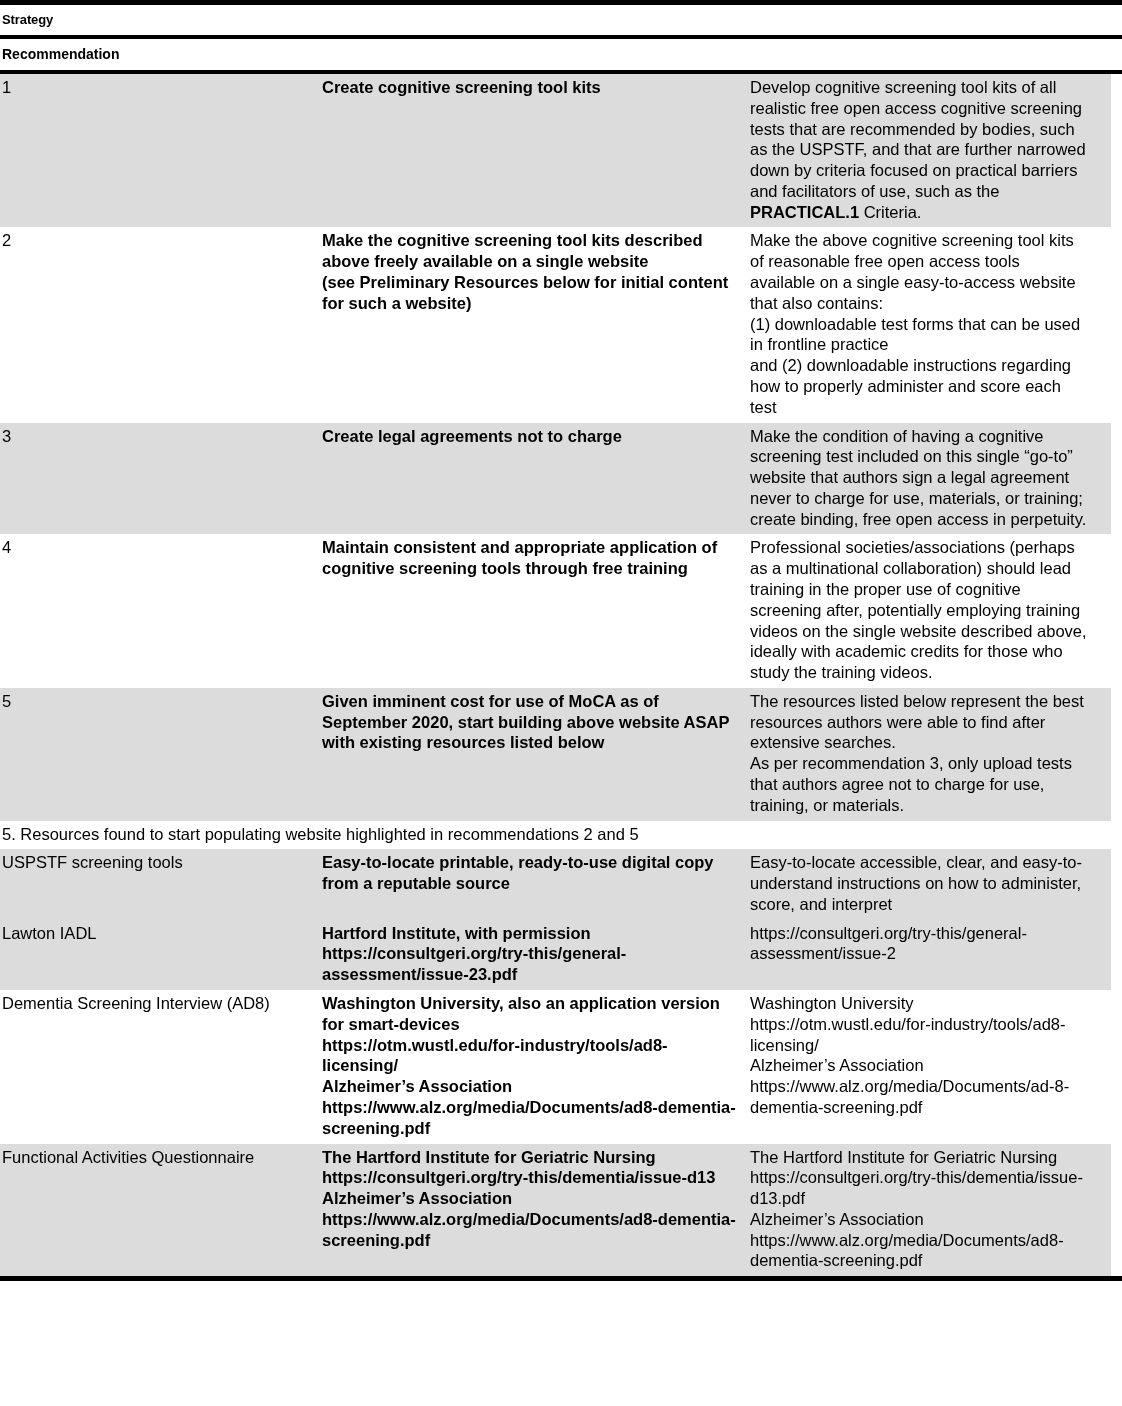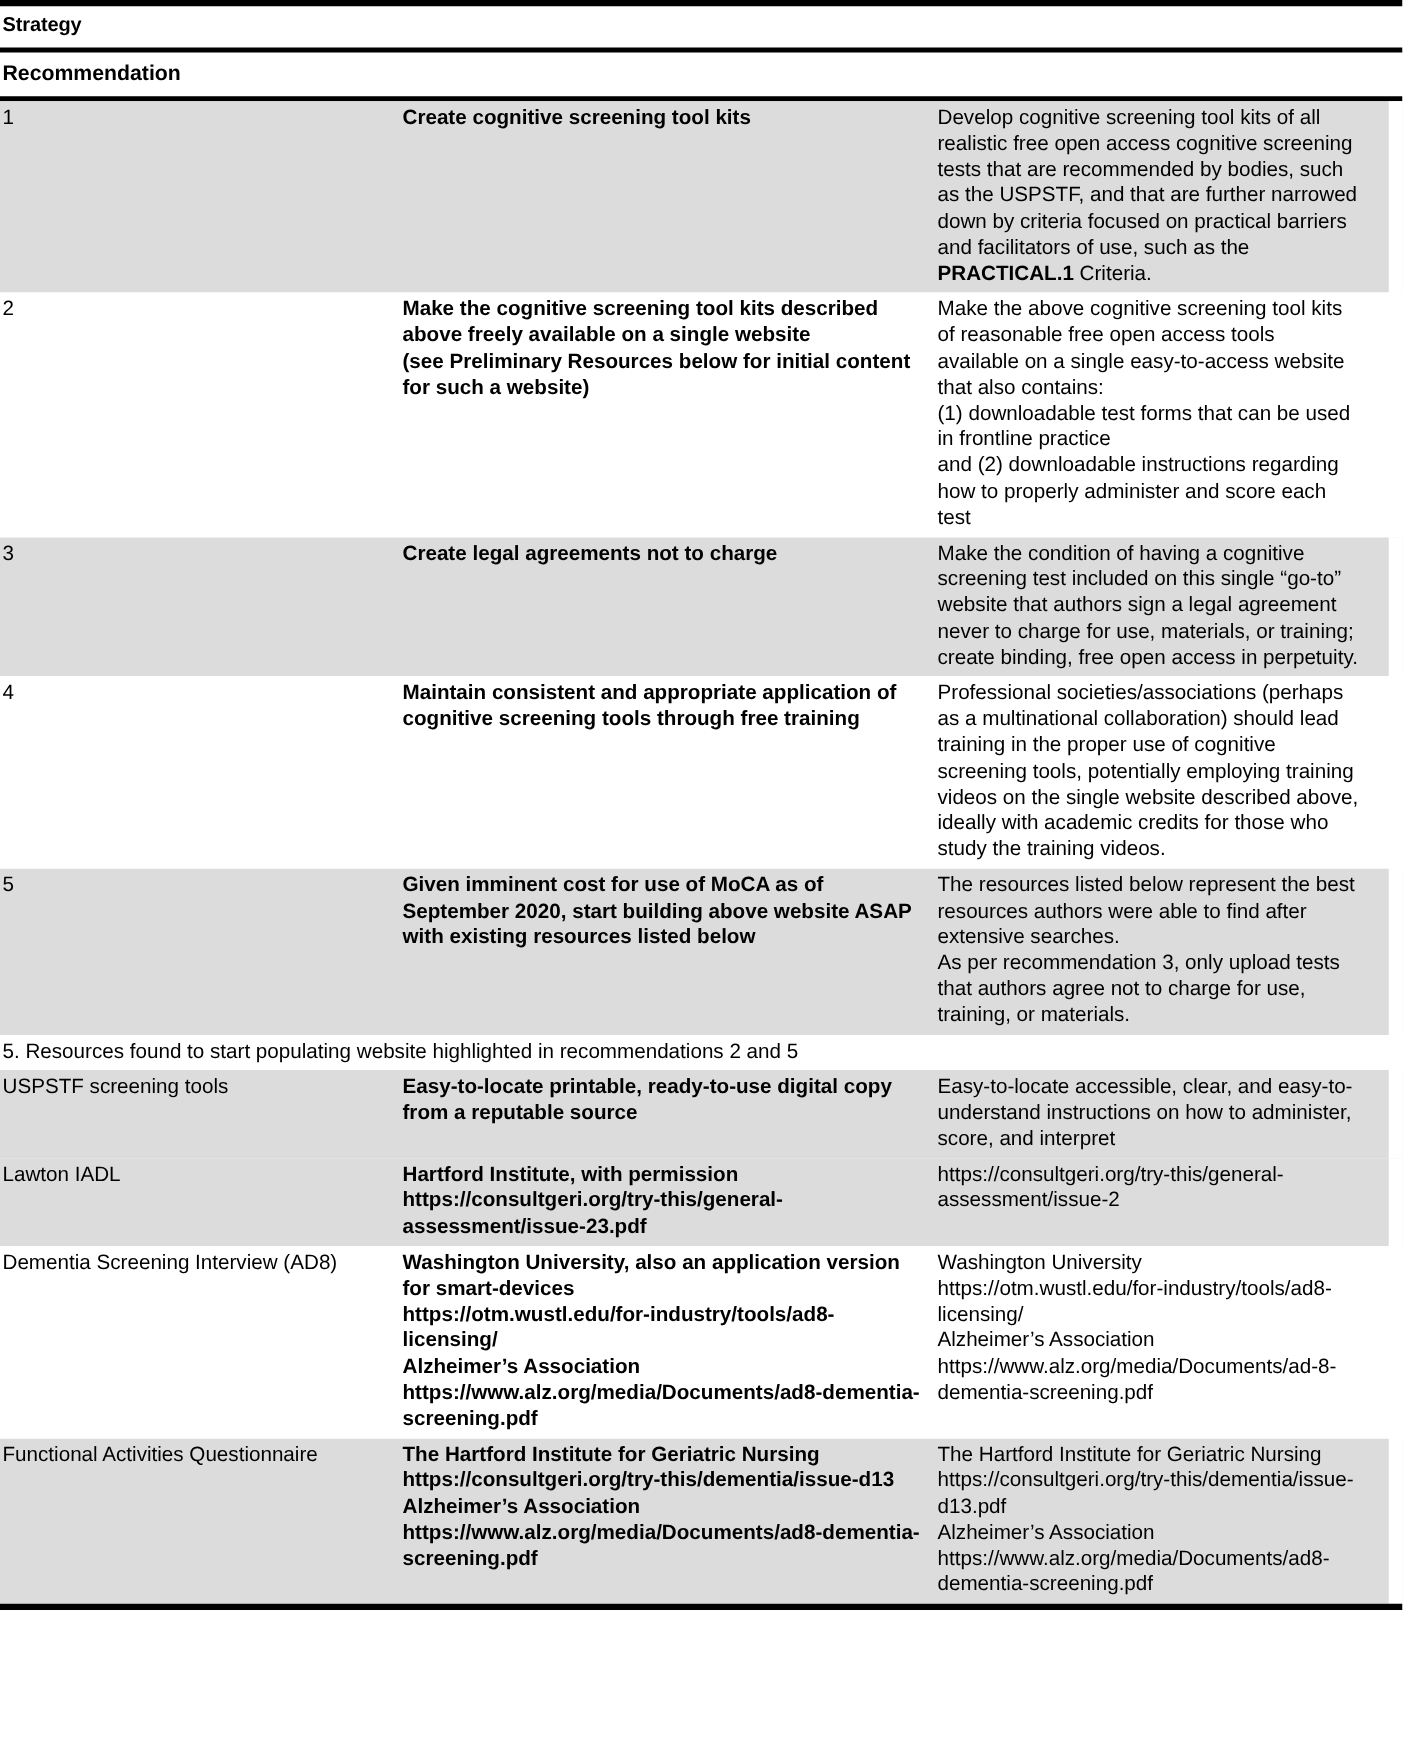--- a/index.html
+++ b/index.html
@@ -33,31 +33,31 @@
     margin: 0;
   }
   .rule-bottom {
     height: 5px;
     background: #000;
     margin: 0;
   }
 
   
   .caption {
-    font-size: 16px;
+    font-size: 13px;
     font-weight: bold;
     padding: 7px 0 8px 2px;
     letter-spacing: -0.1px;
   }
 
   
   .colhead {
     display: flex;
     padding: 7px 0 8px 0;
-    font-size: 17px;
+    font-size: 14px;
     font-weight: bold;
   }
   .colhead .ch1 { width: 320px; padding-left: 2px; }
   .colhead .ch2 { width: 428px; }
   .colhead .ch3 { width: 374px; text-align: right; padding-right: 100px; }
 
   
   table.tbl {
     border-collapse: collapse;
     width: 1122px;
@@ -147,21 +147,21 @@
           </td>
         </tr>
         <tr class="plain">
           <td class="c1">
             <span class="ln">4</span>
           </td>
           <td class="c2">
             <span class="ln">Maintain consistent and appropriate application of cognitive screening tools through free training</span>
           </td>
           <td class="c3">
-            <span class="ln">Professional societies/associations (perhaps as a multinational collaboration) should lead training in the proper use of cognitive screening tools, potentially employing training videos on the single website described above, ideally with academic credits for those who study the training videos.</span>
+            <span class="ln">Professional societies/associations (perhaps as a multinational collaboration) should lead training in the proper use of cognitive screening after, potentially employing training videos on the single website described above, ideally with academic credits for those who study the training videos.</span>
           </td>
         </tr>
         <tr class="shaded">
           <td class="c1">
             <span class="ln">5</span>
           </td>
           <td class="c2">
             <span class="ln">Given imminent cost for use of MoCA as of September 2020, start building above website ASAP with existing resources listed below</span>
           </td>
           <td class="c3">

